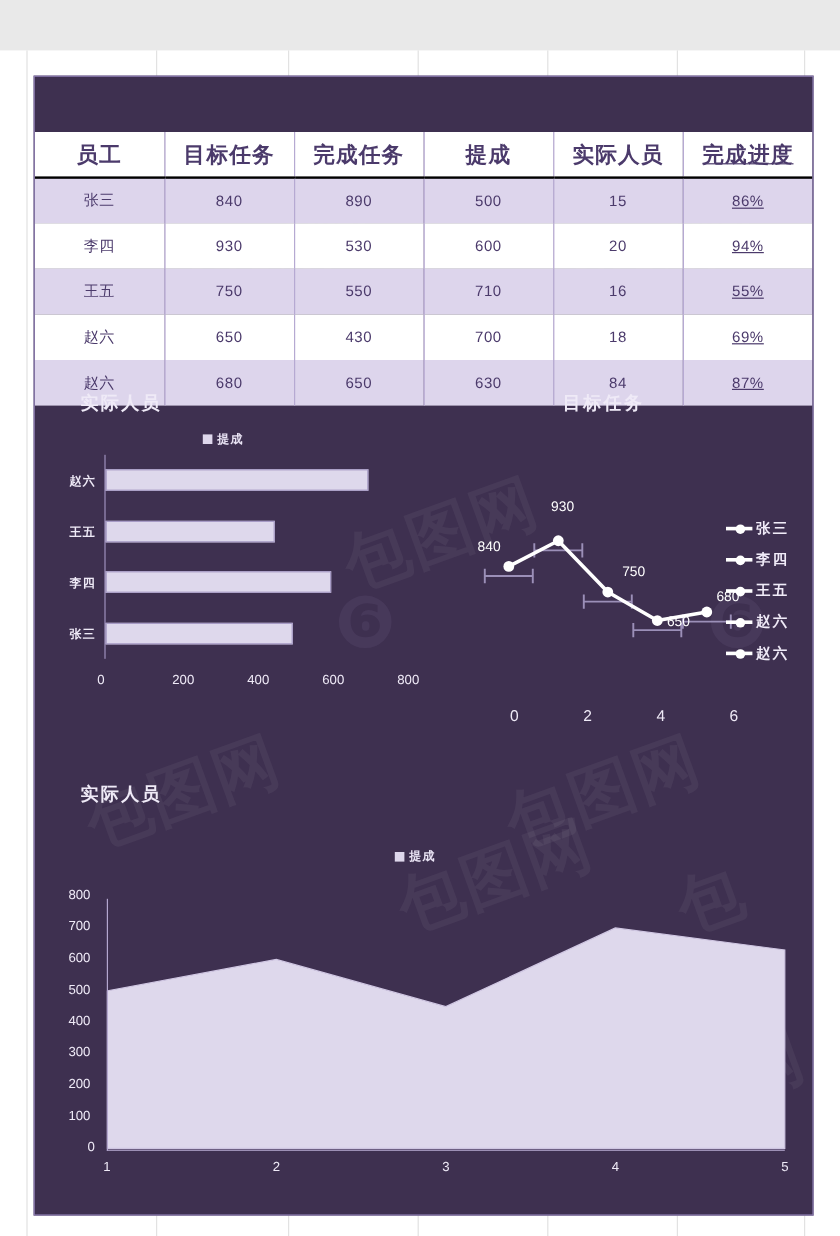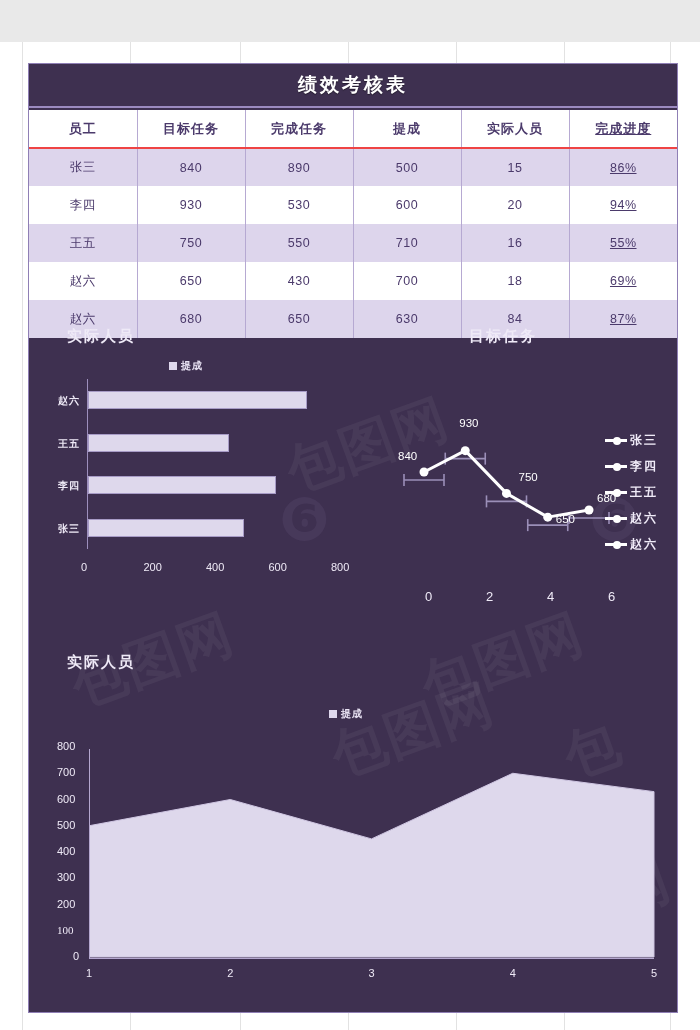--- a/index.html
+++ b/index.html
@@ -45,21 +45,21 @@
 
   
   .tbl { position:absolute; left:0; top:46px; width:648px; }
   .tbl table { width:100%; border-collapse:collapse; table-layout:fixed; }
   .tbl th, .tbl td {
     text-align:center; font-size:12.5px; height:38px;
     border-right:1px solid #b6a9d2; color:#4b3a6b; font-weight:bold;
   }
   .tbl th:last-child, .tbl td:last-child { border-right:none;text-decoration:underline; }
   .tbl thead tr { background:#ffffff; }
-  .tbl thead th { letter-spacing:1px; border-bottom:2px solid #ef4444; font-size:13px; }
+  .tbl thead th { letter-spacing:1px; border-bottom:2px solid #000000; font-size:18px; }
   .tbl tbody tr.odd  { background:#ddd5ec; }
   .tbl tbody tr.even { background:#ffffff; }
   .tbl tbody td { font-weight:normal; letter-spacing:.5px; }
 
   
   .chart-title { position:absolute; color:#efeaf7; font-size:15px; font-weight:bold; letter-spacing:2px; }
   .legend-row { position:absolute; display:flex; align-items:center; gap:4px; }
   .legend-sq { width:8px; height:8px; background:#ded7ec; display:inline-block; }
   .legend-tx { color:#e9e3f4; font-size:10px; font-weight:bold; letter-spacing:1px; }
   .axis-num { position:absolute; color:#efeaf7; font-size:11px; }
@@ -110,23 +110,20 @@
     <div class="wm2" style="left:145px; top:195px;">❻</div>
     <div class="wm2" style="left:455px; top:195px;">❻</div>
     <div class="wm" style="left:255px; top:345px;">包图网</div>
     <div class="wm" style="left:40px;  top:560px;">包图网</div>
     <div class="wm" style="left:390px; top:560px;">包图网</div>
     <div class="wm2" style="left:250px; top:420px;">❻</div>
     <div class="wm2" style="left:560px; top:420px;">❻</div>
     <div class="wm" style="left:300px; top:630px;">包图网</div>
     <div class="wm" style="left:560px; top:640px;">包图网</div>
 
-    <div class="title-bar">
-      <span class="t">绩效考核表</span>
-    </div>
 
     <div class="tbl">
       <table>
         <thead>
           <tr>
             <th>员工</th>
             <th>目标任务</th>
             <th>完成任务</th>
             <th>提成</th>
             <th>实际人员</th>
@@ -287,21 +284,21 @@
         </svg>
       <div class="ar-plot"></div>
       <div id="areaYTicks">
           <div class="axis-num" style="left: 28px; top: 101px;">800</div>
           <div class="axis-num" style="left: 28px; top: 127.25px;">700</div>
           <div class="axis-num" style="left: 28px; top: 153.5px;">600</div>
           <div class="axis-num" style="left: 28px; top: 179.75px;">500</div>
           <div class="axis-num" style="left: 28px; top: 206px;">400</div>
           <div class="axis-num" style="left: 28px; top: 232.25px;">300</div>
           <div class="axis-num" style="left: 28px; top: 258.5px;">200</div>
-          <div class="axis-num" style="left: 28px; top: 284.75px; font-family: Liberation Serif, serif;">100</div>
+          <div class="axis-num" style="left: 28px; top: 284.75px;">100</div>
           <div class="axis-num" style="left: 44px; top: 311px;">0</div>
         </div>
       <div id="areaXTicks">
           <div class="axis-num" style="left: 57px; top: 328px;">1</div>
           <div class="axis-num" style="left: 198.25px; top: 328px;">2</div>
           <div class="axis-num" style="left: 339.5px; top: 328px;">3</div>
           <div class="axis-num" style="left: 480.75px; top: 328px;">4</div>
           <div class="axis-num" style="left: 622px; top: 328px;">5</div>
         </div>
     </div>

